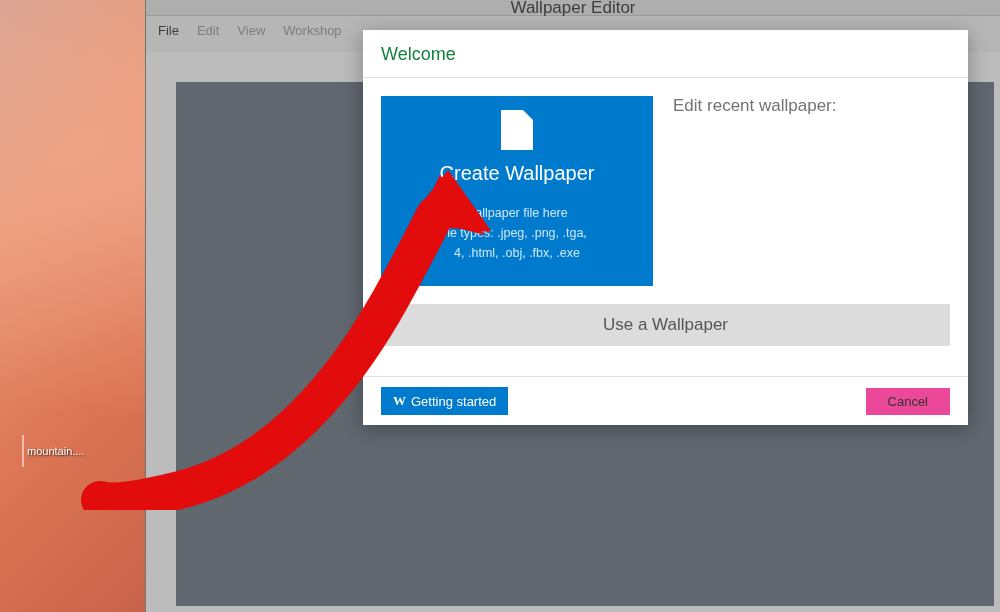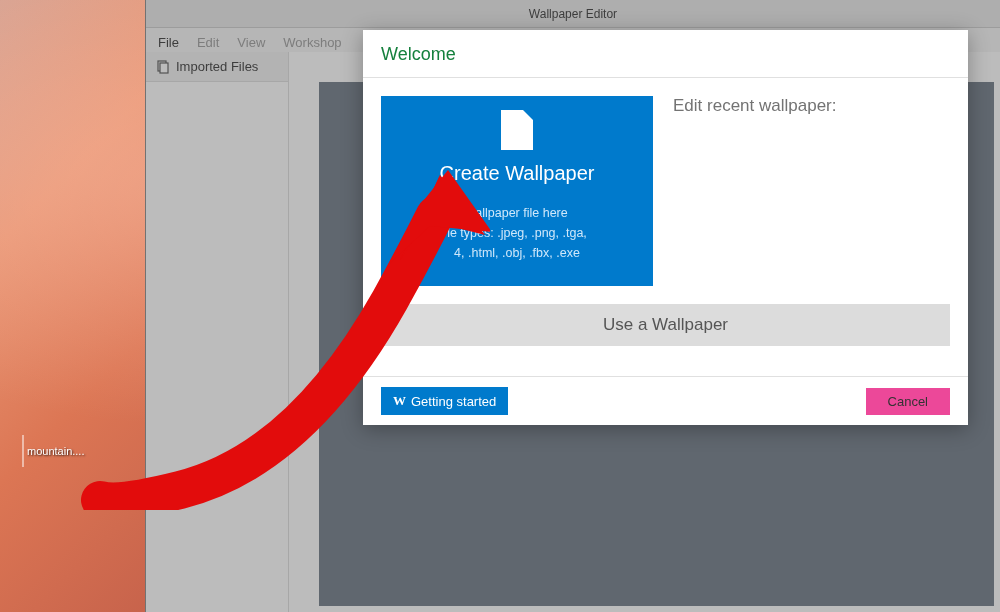--- a/index.html
+++ b/index.html
@@ -29,23 +29,23 @@
       content: ''; position: absolute; left: 2px; right: 2px; bottom: 8px; height: 10px;
       background: linear-gradient(to right, #3a6050 0%, #5a8070 30%, #284838 60%, #406858 100%);
     }
     .desktop-icon .label { color: #fff; font-size: 11px; text-shadow: 1px 1px 2px rgba(0,0,0,0.8); white-space: nowrap; }
     
     .editor-window {
       position: absolute; top: 0; left: 145px; width: 855px; height: 612px;
       background: #f5f5f5; border-left: 1px solid #888;
     }
     .title-bar {
-      height: 28px; background: #e8e8e8; border-bottom: 1px solid #ccc;
+      height: 16px; background: #e8e8e8; border-bottom: 1px solid #ccc;
       display: flex; align-items: center; justify-content: center;
-      font-size: 12px; color: #333;
+      font-size: 17px; color: #333;
     }
     .menu-bar {
       height: 28px; background: #f5f5f5; display: flex; align-items: center;
       gap: 18px; padding: 0 12px; font-size: 13px; color: #999;
     }
     .menu-bar .mi:first-child { color: #333; }
     
     .editor-body {
       position: absolute; top: 52px; left: 0; right: 0; bottom: 0;
       display: flex;
@@ -143,29 +143,20 @@
   <div class="title-bar">
     <span>Wallpaper Editor</span>
   </div>
   <div class="menu-bar">
     <span class="mi">File</span>
     <span class="mi">Edit</span>
     <span class="mi">View</span>
     <span class="mi">Workshop</span>
   </div>
   <div class="editor-body">
-    <div class="side-panel">
-      <div class="side-panel-header">
-        <svg width="14" height="14" viewBox="0 0 14 14">
-          <rect x="2" y="1" width="8" height="10" fill="none" stroke="#555" stroke-width="1.2"></rect>
-          <rect x="4" y="3" width="8" height="10" fill="#fff" stroke="#555" stroke-width="1.2"></rect>
-        </svg>
-        <span>Imported Files</span>
-      </div>
-    </div>
     <div class="main-area">
       <div class="preview-area"></div>
     </div>
   </div>
 </div>
 
 <div class="modal-dim"></div>
 
 <div class="welcome-dialog">
   <div class="welcome-header">Welcome</div>

